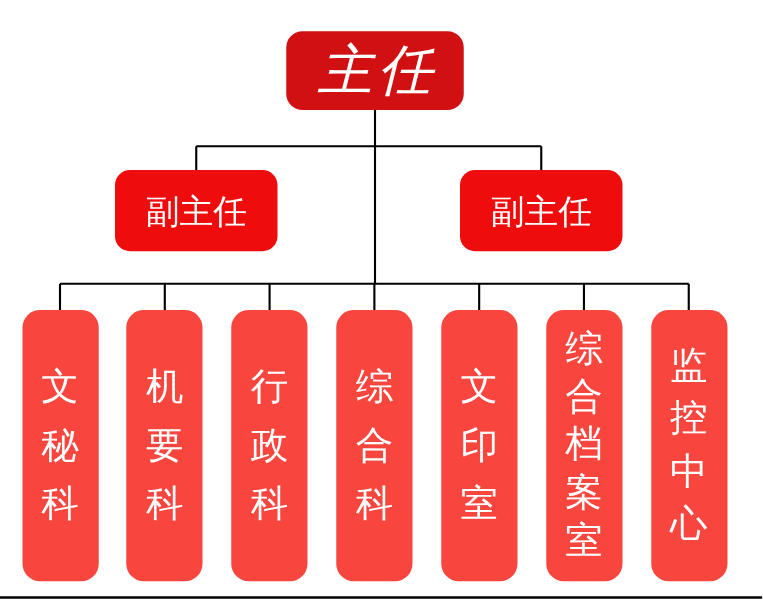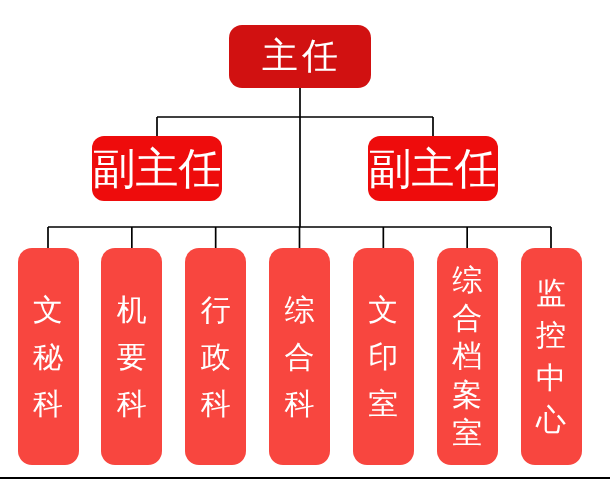--- a/index.html
+++ b/index.html
@@ -27,30 +27,31 @@
     align-items: center;
     justify-content: center;
     color: var(--label-text, #ffffff);
     box-sizing: border-box;
   }
   .root-box {
     left: 229px; top: 25px;
     width: 142px; height: 63px;
     background: var(--root-fill, #d11111);
     border-radius: 13px;
-    font-size: 36px;
+    font-size: 44px;
     letter-spacing: 4px;
     padding-left: 4px;
+    font-style: italic;
   }
   .deputy-box {
     top: 136px;
     width: 130px; height: 65px;
     background: var(--deputy-fill, #ee0c0c);
     border-radius: 12px;
-    font-size: 43px;
+    font-size: 27px;
   }
   .deputy-left  { left: 92px;  }
   .deputy-right { left: 368px; }
   .dept-box {
     position: absolute;
     top: 248px;
     width: 61px; height: 217px;
     background: var(--department-fill, #f8463f);
     border-radius: 14px;
     display: flex;

